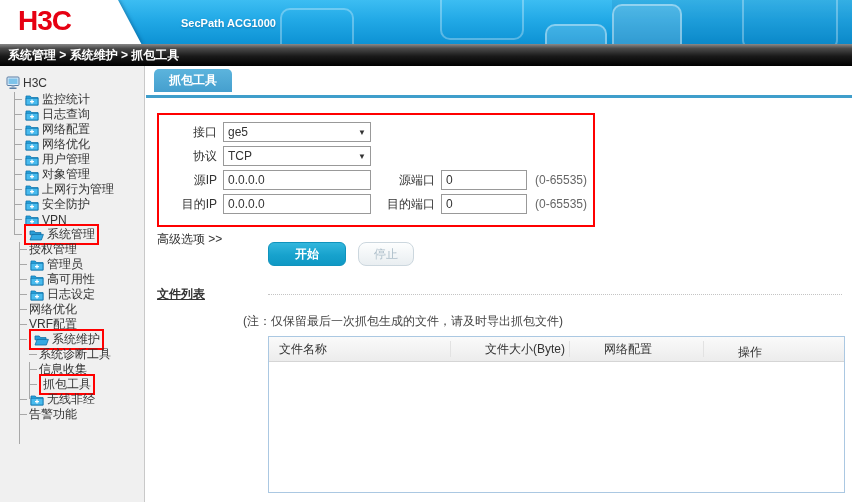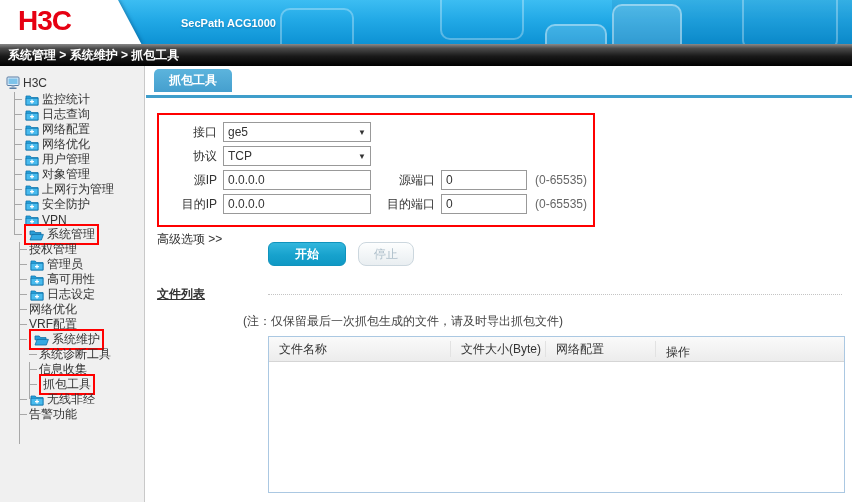--- a/index.html
+++ b/index.html
@@ -73,21 +73,21 @@
             color:#aebfca;background:linear-gradient(180deg,#fdfefe 0%,#e9eef1 100%);
             font-family:"Liberation Sans",sans-serif;font-size:12px;}
 
   
   .filelist-head{margin-top:20px;display:flex;align-items:center;}
   .fl-label{font-weight:bold;width:111px;flex-shrink:0;text-decoration:underline;}
   .dotline{flex:1;border-top:1px dotted #c4c4c4;margin-right:10px;}
   .note{margin:10px 0 0 86px;color:#444;}
   .ftable{margin:6px 0 0 111px;width:577px;border:1px solid #abc8e2;box-sizing:border-box;}
   .thead{display:flex;height:24px;background:linear-gradient(180deg,#fafafa,#ececec);
-         border-bottom:1px solid #d5d5d5;align-items:center;}
+         border-bottom:1px solid #d5d5d5;align-items:center;gap:24px;}
   .th{padding-left:10px;box-sizing:border-box;border-right:1px solid #e2e2e2;height:16px;line-height:16px;}
   .th:last-child{border-right:none;}
   .c0{width:182px;}.c1{width:95px;}.c2{width:110px;}.c3{flex:1;margin-top:6px;}
   .tbody{height:130px;background:#fff;}
 </style>
 </head>
 <body>
 
 <div class="header">
   <div class="hdr-shade"></div>

